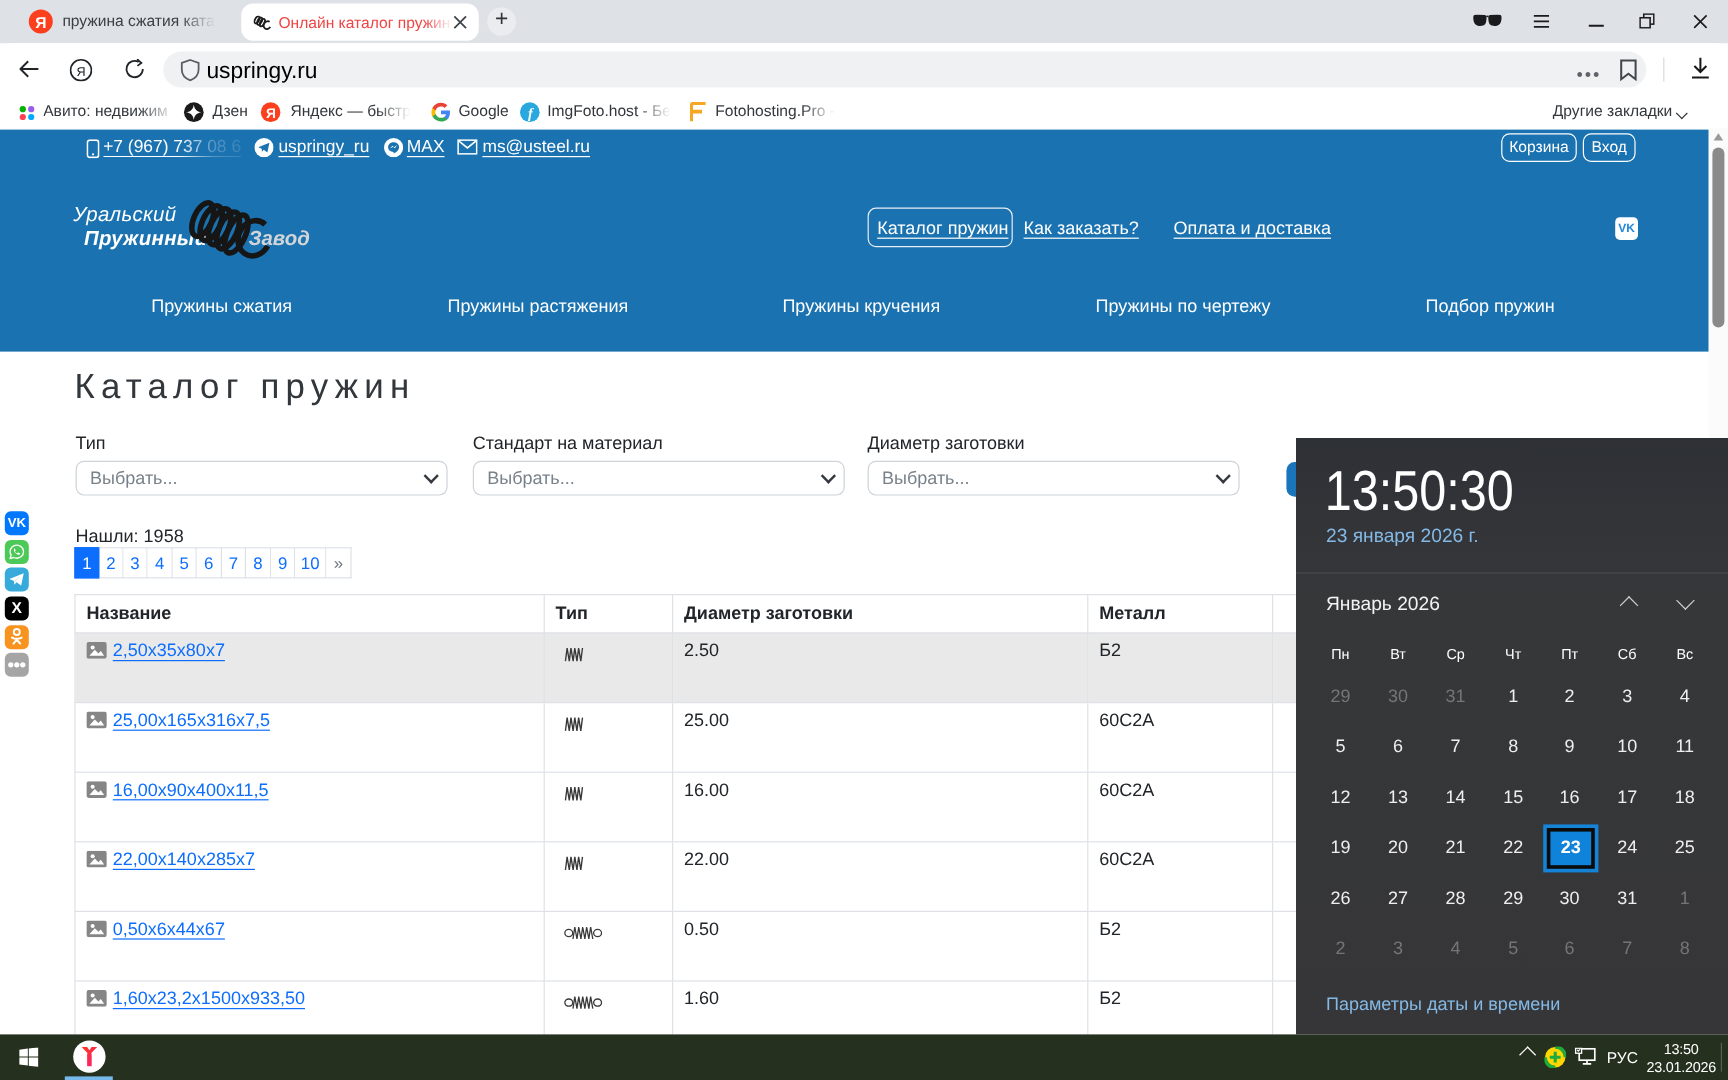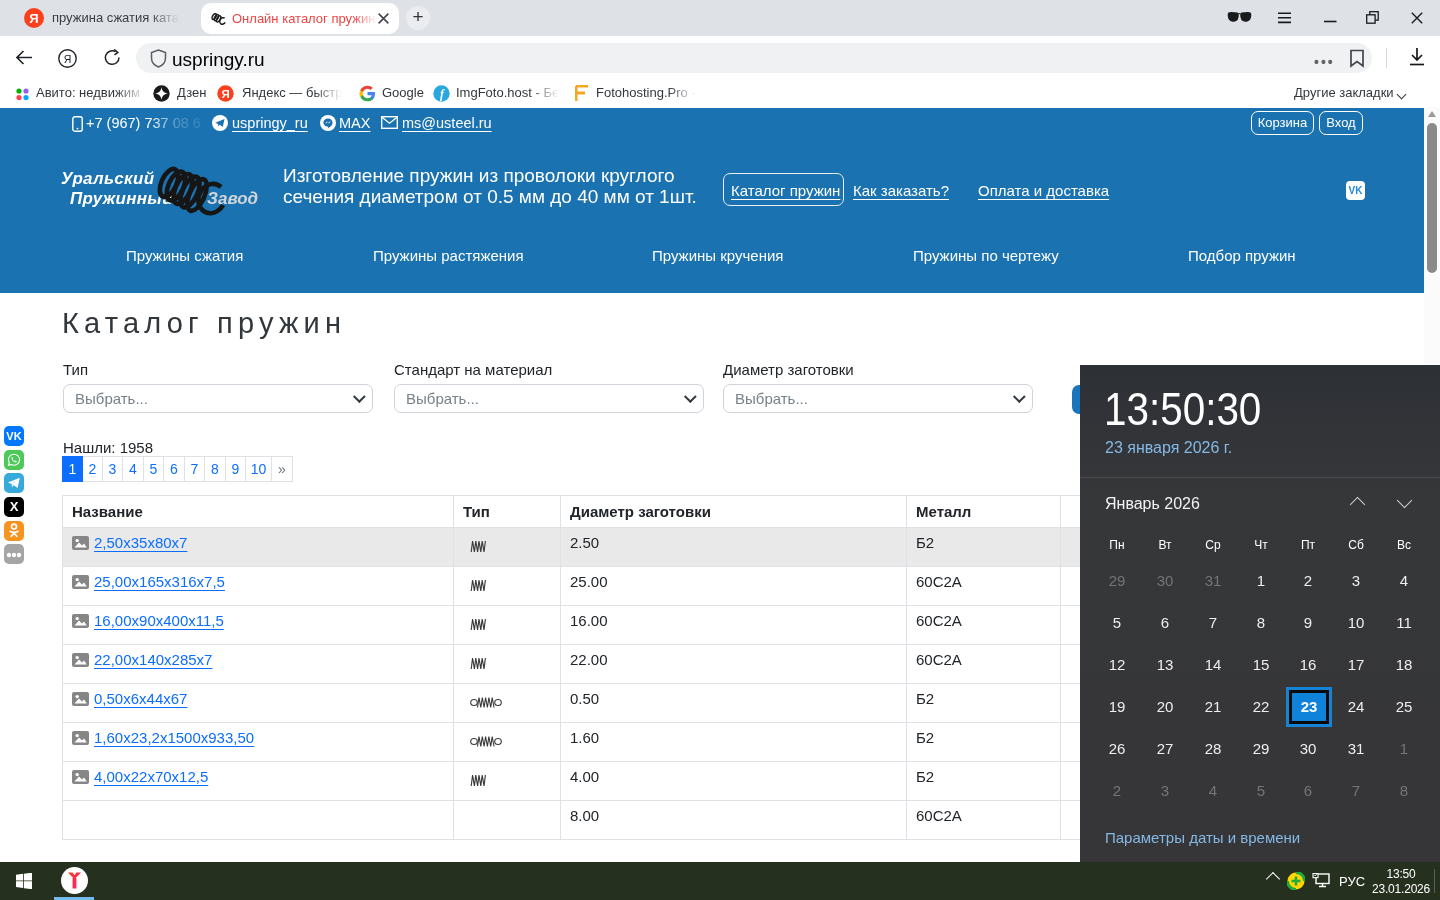--- a/index.html
+++ b/index.html
@@ -19,21 +19,21 @@
 #pagetitle{left:0;top:7px;width:1236px;text-align:center;font-size:14.5px;color:#1d1f22;}
 
 #bookmarks{left:0;top:80px;width:1440px;height:27px;background:#fff;font-size:13px;color:#33373c;}
 .bm{top:5px;white-space:nowrap;}
 .bmfade{overflow:hidden;-webkit-mask-image:linear-gradient(90deg,#000 72%,transparent 100%);}
 
 #page{left:0;top:107px;width:1424px;height:755px;background:#fff;overflow:hidden;}
 #bluehead{left:0;top:1px;width:1424px;height:185px;background:#1a72b0;color:#fff;}
 #contacts{left:62px;top:4px;height:24px;font-size:14.5px;color:#fff;}
 .ulink{text-decoration:underline;text-underline-offset:3px;}
-#logo1{left:61px;top:61.5px;font-size:17px;font-weight:bold;font-style:italic;letter-spacing:.3px;color:#fff;}
+#logo1{left:61px;top:61.5px;font-size:17px;font-weight:normal;font-style:italic;letter-spacing:.3px;color:#fff;}
 #logo2{left:70px;top:81.5px;font-size:17px;font-weight:bold;font-style:italic;letter-spacing:.3px;color:#fff;}
 #logo3{left:207px;top:81.5px;font-size:17px;font-weight:bold;font-style:italic;color:#d2d5d8;}
 #tagline{left:283px;top:58px;font-size:19px;line-height:21px;color:#fff;}
 #navbox{left:723px;top:66px;width:121px;height:33px;border:1.5px solid #e8eef4;border-radius:7px;}
 .nav1{top:75px;font-size:15px;color:#fff;}
 #vkpage{left:1346px;top:74px;width:19px;height:19px;background:#fff;border-radius:4px;color:#2787d8;font-weight:bold;font-size:10px;text-align:center;line-height:19px;}
 .btnw{top:4px;height:24px;border:1.2px solid #fff;border-radius:7px;color:#fff;font-size:13px;line-height:21px;text-align:center;}
 #nav2{left:0;top:140px;width:1424px;height:20px;font-size:15px;color:#fff;}
 .n2{top:0;white-space:nowrap;}
 
@@ -45,21 +45,21 @@
 #bluebtn{left:1072px;top:278px;width:60px;height:29px;background:#1b75ba;border-radius:7px;}
 #found{left:63px;top:332px;font-size:15px;color:#212529;}
 #pager{left:62px;top:349px;height:26px;font-size:14px;}
 .pg{float:left;height:26px;border:1px solid #dee2e6;border-left:none;color:#0d6efd;text-align:center;line-height:25px;background:#fff;}
 .pg.first{border-left:1px solid #dee2e6;}
 .pg.act{background:#0d6efd;border-color:#0d6efd;color:#fff;}
 
 #tbl{left:62px;top:387.5px;width:1100px;border-collapse:collapse;table-layout:fixed;font-size:15px;color:#212529;}
 #tbl th,#tbl td{border:1px solid #dee2e6;padding:6px 9px;text-align:left;vertical-align:top;font-weight:normal;}
 #tbl th{font-weight:bold;padding:7px 9px;height:32.4px;}
-#tbl td{height:39px;}
+#tbl td{height:58px;}
 #tbl tr.g td{background:#e9e9e9;}
 #tbl a{color:#0d6efd;}
 .ico{display:inline-block;vertical-align:-2px;margin-right:5px;}
 
 .soc{left:4px;width:20px;height:20px;border-radius:5px;color:#fff;text-align:center;}
 
 #sbar{left:1424px;top:107px;width:16px;height:755px;background:#fbfbfb;}
 #sthumb{left:3px;top:16px;width:10px;height:150px;border-radius:5px;background:#8a8a8a;}
 
 #flyout{left:1080px;top:365px;width:360px;height:497px;background:linear-gradient(180deg,#2d3035 0,#323438 70px,#363739 130px,#363638 100%);color:#fff;}
@@ -217,21 +217,20 @@
     <g fill="none" stroke="#161616" stroke-width="4.6">
       <ellipse cx="13" cy="21" rx="7.5" ry="15" transform="rotate(24 13 21)"></ellipse>
       <ellipse cx="20" cy="24" rx="7.5" ry="15.5" transform="rotate(24 20 24)"></ellipse>
       <ellipse cx="27" cy="27" rx="7.5" ry="16" transform="rotate(24 27 27)"></ellipse>
       <ellipse cx="34" cy="30" rx="7.5" ry="16.5" transform="rotate(24 34 30)"></ellipse>
       <ellipse cx="41" cy="33" rx="7.5" ry="17" transform="rotate(24 41 33)"></ellipse>
       <path d="M65 25 A 13 15 24 1 0 67 43"></path>
     </g>
   </svg>
   <div class="abs" id="logo3">Завод</div>
-  <div class="abs" id="tagline">Изготовление пружин из проволоки круглого<br>сечения диаметром от 0.5 мм до 40 мм от 1шт.</div>
   <div class="abs" id="navbox"></div>
   <div class="abs nav1 ulink" style="left:731px;">Каталог пружин</div>
   <div class="abs nav1 ulink" style="left:853px;">Как заказать?</div>
   <div class="abs nav1 ulink" style="left:958px;margin-left:20px;">Оплата и доставка</div>
   <div class="abs" id="vkpage">VK</div>
   <div class="abs btnw" style="left:1251px;width:63px;">Корзина</div>
   <div class="abs btnw" style="left:1319px;width:44px;">Вход</div>
   <div class="abs" id="nav2">
     <div class="abs n2" style="left:126px;">Пружины сжатия</div>
     <div class="abs n2" style="left:373px;">Пружины растяжения</div>

